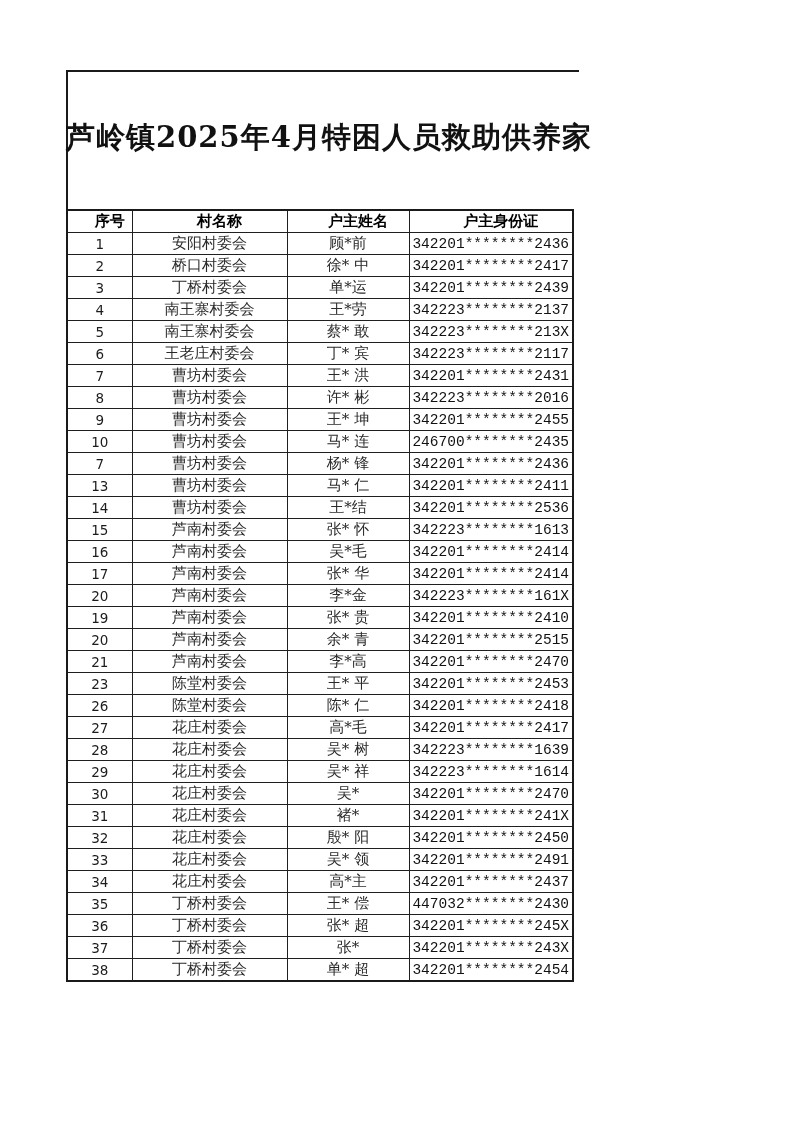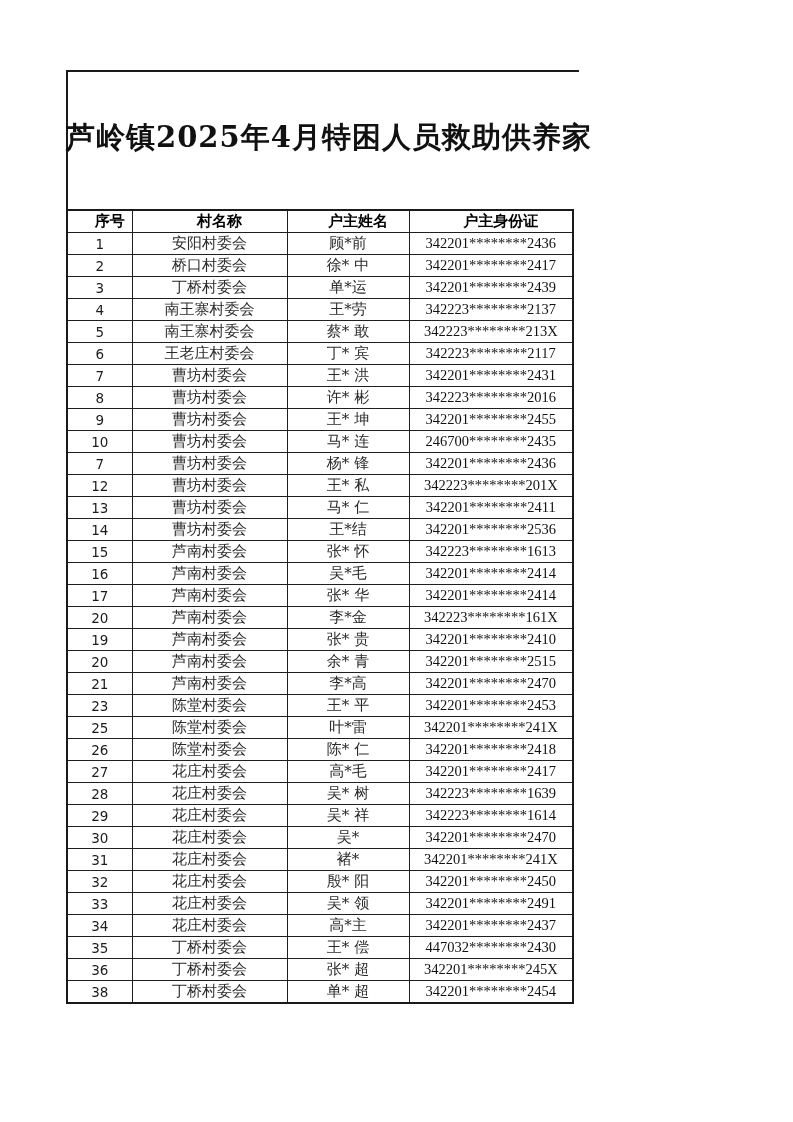--- a/index.html
+++ b/index.html
@@ -63,21 +63,21 @@
     font-family:"DejaVu Sans","Liberation Sans",sans-serif;
     font-size:13.5px;
     color:#1c1c1c;
   }
   td.col-village, td.col-name {
     font-family:"DejaVu Serif","Liberation Serif",serif;
     font-size:15px;
     color:#2a2a2a;
   }
   td.col-id {
-    font-family:Liberation Serif, serif;
+    font-family:Liberation Mono, monospace;
     font-size:14.5px;
     color:#111;
     letter-spacing:0px;
   }
   col.c-no { width:65px; }
   col.c-village { width:155px; }
   col.c-name { width:122px; }
   col.c-id { width:164px; }
 </style>
 </head>
@@ -165,26 +165,20 @@
           <td class="col-name">马* 连</td>
           <td class="col-id">246700********2435</td>
         </tr>
         <tr>
           <td class="col-no">7</td>
           <td class="col-village">曹坊村委会</td>
           <td class="col-name">杨* 锋</td>
           <td class="col-id">342201********2436</td>
         </tr>
         <tr>
-          <td class="col-no">12</td>
-          <td class="col-village">曹坊村委会</td>
-          <td class="col-name">王* 私</td>
-          <td class="col-id">342223********201X</td>
-        </tr>
-        <tr>
           <td class="col-no">13</td>
           <td class="col-village">曹坊村委会</td>
           <td class="col-name">马* 仁</td>
           <td class="col-id">342201********2411</td>
         </tr>
         <tr>
           <td class="col-no">14</td>
           <td class="col-village">曹坊村委会</td>
           <td class="col-name">王*结</td>
           <td class="col-id">342201********2536</td>
@@ -231,26 +225,20 @@
           <td class="col-name">李*高</td>
           <td class="col-id">342201********2470</td>
         </tr>
         <tr>
           <td class="col-no">23</td>
           <td class="col-village">陈堂村委会</td>
           <td class="col-name">王* 平</td>
           <td class="col-id">342201********2453</td>
         </tr>
         <tr>
-          <td class="col-no">25</td>
-          <td class="col-village">陈堂村委会</td>
-          <td class="col-name">叶*雷</td>
-          <td class="col-id">342201********241X</td>
-        </tr>
-        <tr>
           <td class="col-no">26</td>
           <td class="col-village">陈堂村委会</td>
           <td class="col-name">陈* 仁</td>
           <td class="col-id">342201********2418</td>
         </tr>
         <tr>
           <td class="col-no">27</td>
           <td class="col-village">花庄村委会</td>
           <td class="col-name">高*毛</td>
           <td class="col-id">342201********2417</td>
@@ -303,20 +291,26 @@
           <td class="col-name">王* 偿</td>
           <td class="col-id">447032********2430</td>
         </tr>
         <tr>
           <td class="col-no">36</td>
           <td class="col-village">丁桥村委会</td>
           <td class="col-name">张* 超</td>
           <td class="col-id">342201********245X</td>
         </tr>
         <tr>
+          <td class="col-no">37</td>
+          <td class="col-village">丁桥村委会</td>
+          <td class="col-name">张*</td>
+          <td class="col-id">342201********243X</td>
+        </tr>
+        <tr>
           <td class="col-no">38</td>
           <td class="col-village">丁桥村委会</td>
           <td class="col-name">单* 超</td>
           <td class="col-id">342201********2454</td>
         </tr>
       </tbody>
   </table>
 
 </div>
 

